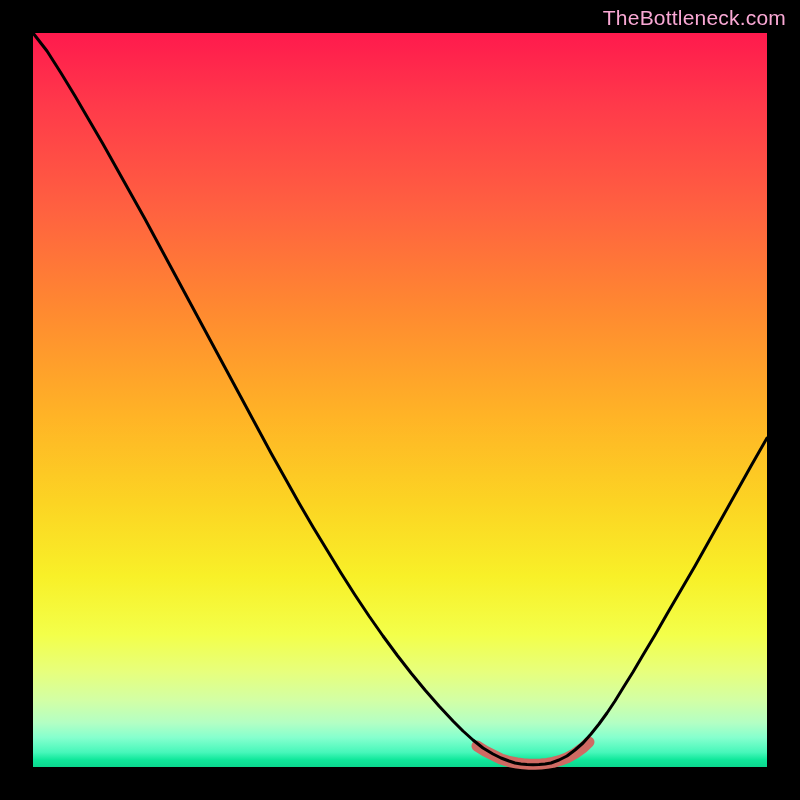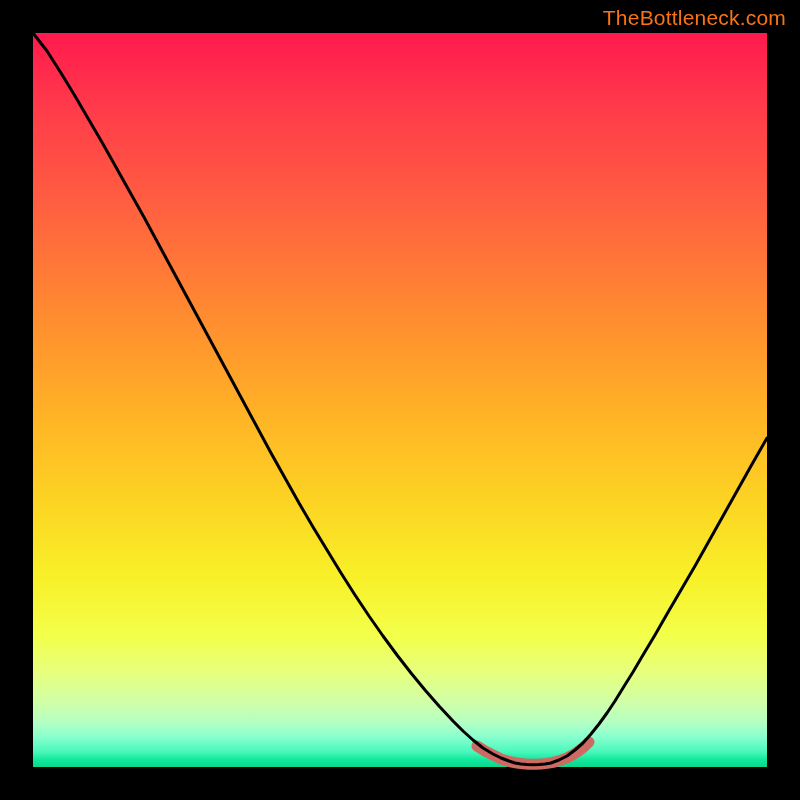--- a/index.html
+++ b/index.html
@@ -42,21 +42,21 @@
       #85ffce 96%,
       #47f7ba 98%,
       #10e89b 99%,
       #0bd78e 100%
     );
   }
   .watermark {
     position: absolute;
     top: 6px;
     right: 14px;
-    color: #f97316;
+    color: #f9a8d4;
     font-size: 21px;
     letter-spacing: 0.2px;
     font-weight: 400;
   }
   svg.curves {
     position: absolute;
     left: 33px;
     top: 33px;
     width: 734px;
     height: 734px;

